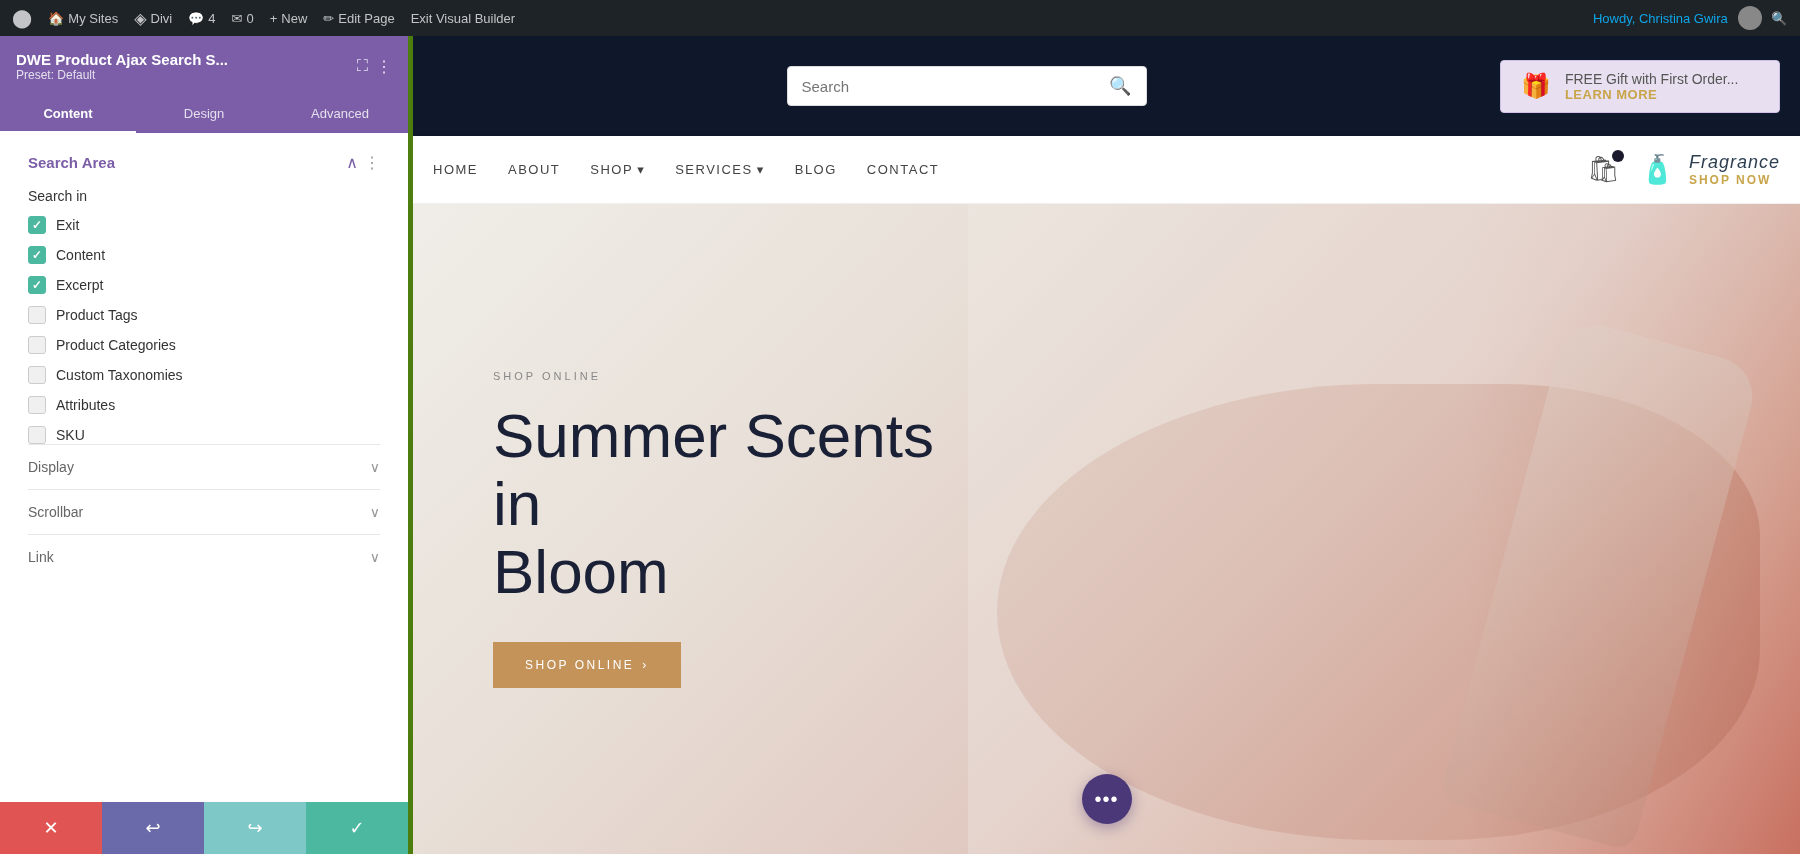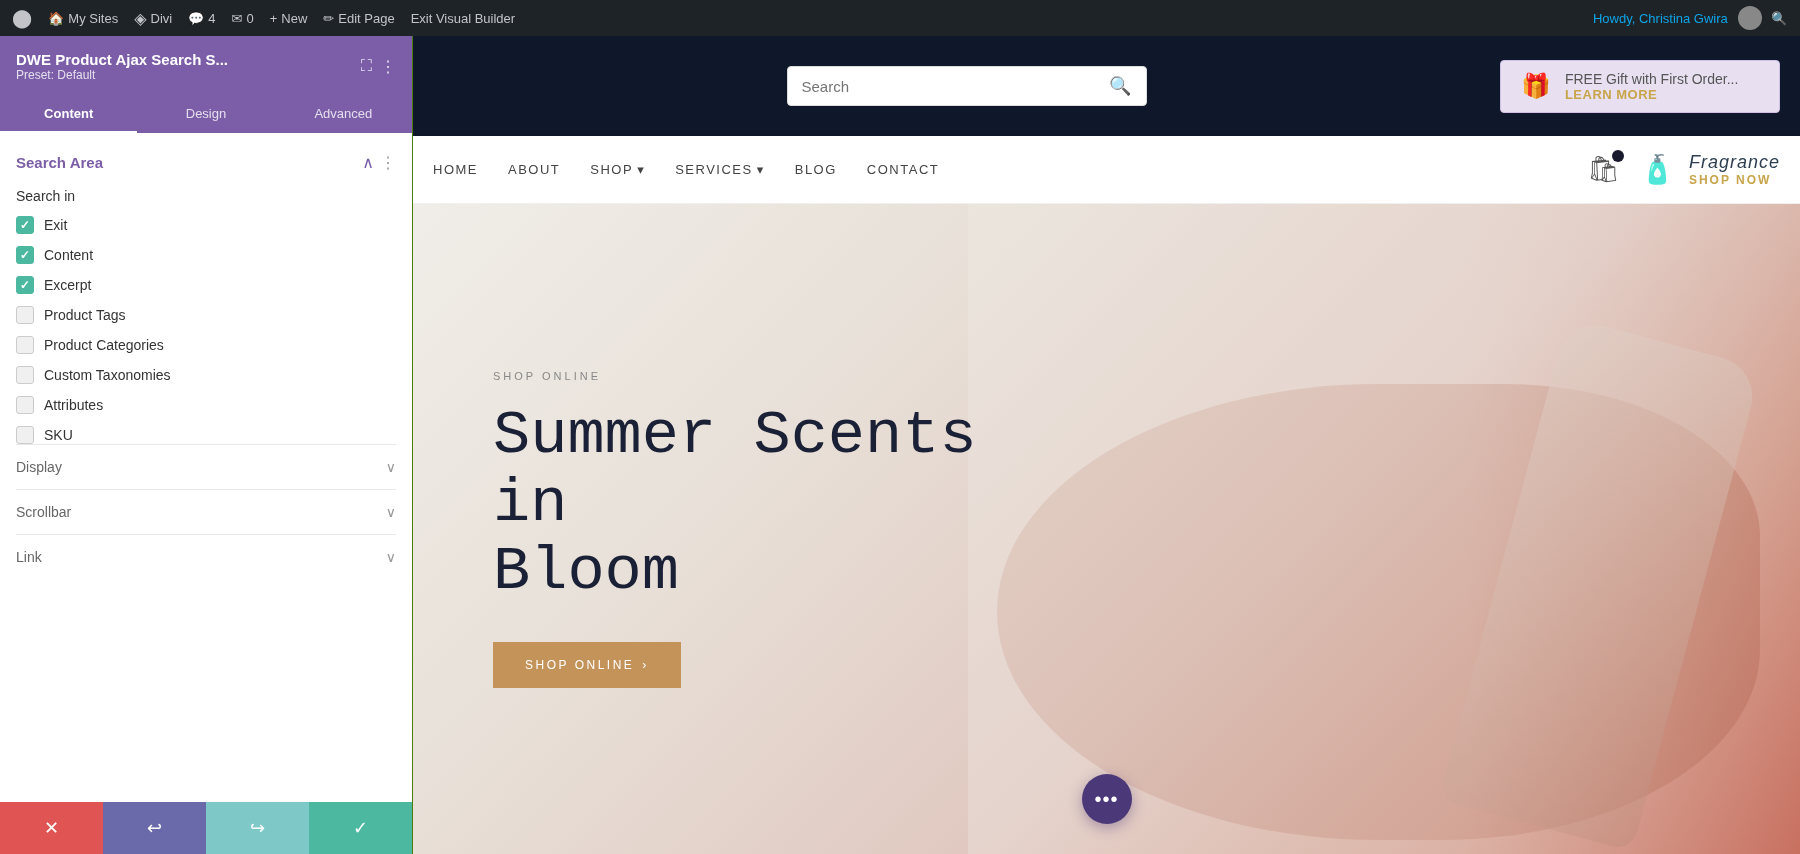--- a/index.html
+++ b/index.html
@@ -28,21 +28,21 @@
       overflow: hidden;
     }
 
     
     .left-panel {
       width: 413px;
       background: #fff;
       display: flex;
       flex-direction: column;
       flex-shrink: 0;
-      border-right: 1px solid #4d7c0f;
+      border-right: 5px solid #4d7c0f;
       overflow: hidden;
     }
 
     
     .panel-header {
       background: #7b5ea7;
       color: #fff;
       padding: 0 16px;
       height: 60px;
       display: flex;
@@ -80,21 +80,21 @@
     .panel-tab.active {
       color: #fff;
       border-bottom: 2px solid #fff;
       font-weight: 600;
     }
 
     
     .panel-content {
       flex: 1;
       overflow-y: auto;
-      padding: 20px 16px;
+      padding: 20px 28px;
       border-radius: 24px;
     }
 
     .section-header {
       display: flex;
       align-items: center;
       justify-content: space-between;
       margin-bottom: 16px;
     }
     .section-title {
@@ -294,21 +294,21 @@
       letter-spacing: 3px;
       color: #888;
       text-transform: uppercase;
       margin-bottom: 20px;
     }
     .hero-title {
       font-size: 62px;
       color: #1a2035;
       font-weight: 400;
       line-height: 1.1;
-      font-family: Liberation Mono, monospace;
+      font-family: Liberation Sans, sans-serif;
       margin-bottom: 36px;
       max-width: 500px;
     }
     .hero-cta {
       background: #c4935a;
       color: #fff;
       padding: 16px 32px;
       border: none;
       font-size: 12px;
       letter-spacing: 2.5px;

